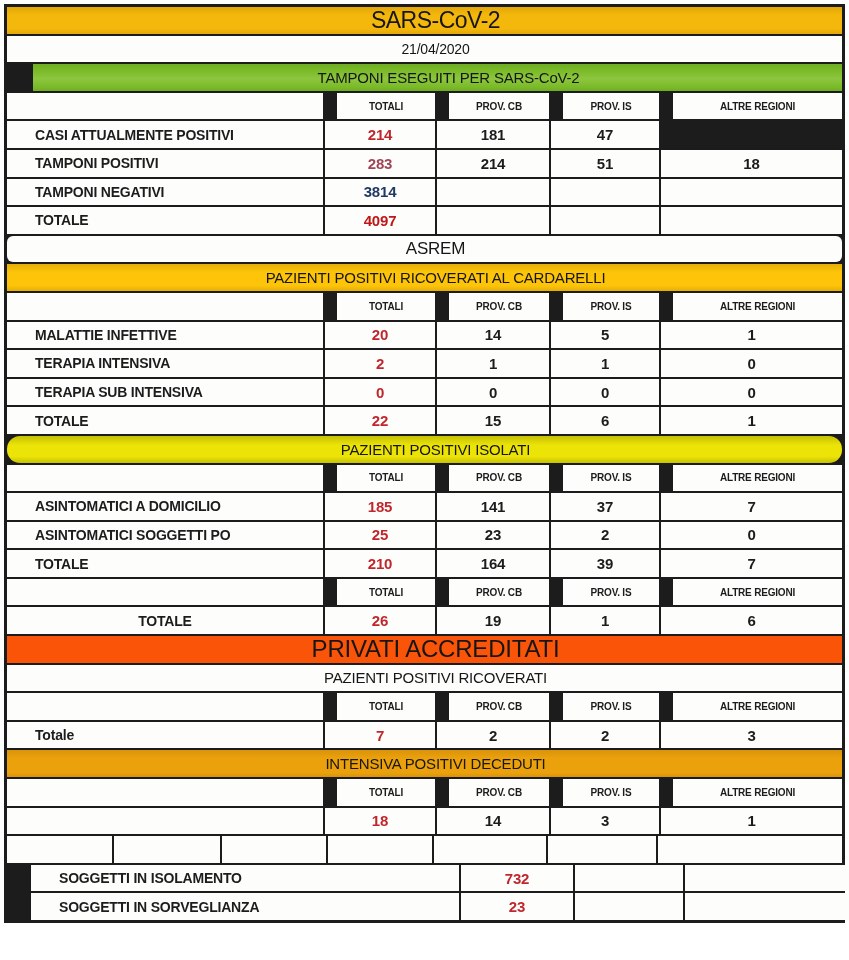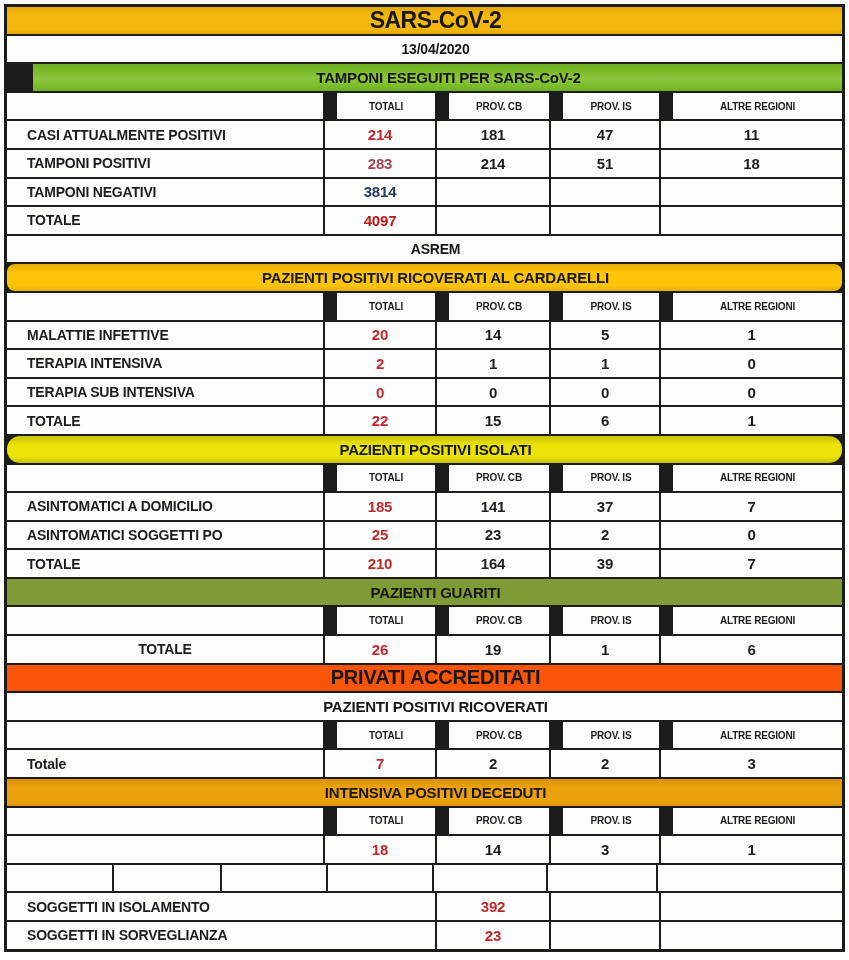--- a/index.html
+++ b/index.html
@@ -22,98 +22,97 @@
     display: grid;
     column-gap: 2px;
     height: 26.6px;
     margin-bottom: 2px;
   }
   .row:last-child { margin-bottom: 0; }
 
   
   .g5 { grid-template-columns: 316px 110px 112px 108px 181px; }
   .g7 { grid-template-columns: 105px 106px 104px 104px 112px 108px 184px; }
-  .gw { grid-template-columns: 428px 112px 108px 181px; }
+  .gw { grid-template-columns: 428px 112px 108px 181px; margin-left: 24px; }
 
   .cell {
     background: var(--cellbg, #fdfdfc);
     color: var(--ink, #1c1c1c);
     font-weight: bold;
     font-size: 14px;
     letter-spacing: -0.2px;
     display: flex;
     align-items: center;
     justify-content: center;
     white-space: nowrap;
     overflow: hidden;
   }
   .label-cell {
     justify-content: flex-start;
-    padding-left: 20px;
+    padding-left: 28px;
   }
   .label-center {
     justify-content: center;
     padding-left: 0;
   }
   .head { font-size: 10px; margin-left: 12px; }
   .val  { font-size: 15px; }
 
   
   .band {
     display: flex;
     align-items: center;
     justify-content: center;
-    font-weight: bold;
+    font-weight: normal;
     color: #161616;
     letter-spacing: -0.2px;
     white-space: nowrap;
     padding-left: 22px;
   }
   .band-gold       { background: linear-gradient(180deg, #e3a809, var(--gold) 30%, var(--gold) 80%, #e3a809); }
   .band-green      { background: linear-gradient(180deg, #6fae24, var(--green) 25%, #8cc63f 55%, var(--green) 85%, #6fae24); margin-left: 26px; }
-  .band-yellow     { background: linear-gradient(180deg, #e5ae06, var(--yellow) 30%, var(--yellow) 80%, #e5ae06); border-radius: 8px; }
+  .band-yellow     { background: linear-gradient(180deg, #e5ae06, var(--yellow) 30%, var(--yellow) 80%, #e5ae06); }
   .band-chartreuse { background: linear-gradient(180deg, #c6c106, var(--chartreuse) 35%, var(--chartreuse) 75%, #c6c106); border-radius: 13px; }
   .band-olive      { background: var(--olive); }
   .band-orangered  { background: var(--orangered); }
   .band-orange     { background: linear-gradient(180deg, #d8930a, var(--orange) 30%, var(--orange) 85%, #d8930a); }
   .band-white      { background: var(--cellbg, #fdfdfc); }
 
   .size-xl  { font-size: 23px; letter-spacing: -0.5px; }
-  .size-plg { font-size: 20px; }
-  .size-lg  { font-size: 14px; }
+  .size-plg { font-size: 24px; }
+  .size-lg  { font-size: 17px; border-radius: 6px; }
   .size-md  { font-size: 15px; }
   .size-sm  { font-size: 14px; }
 
   
   .c-red     { color: var(--red); }
   .c-maroon  { color: var(--maroon); }
   .c-navy    { color: var(--navy); }
   .c-darkred { color: var(--darkred); }
   .c-black   { color: var(--ink, #1c1c1c); }
 </style>
 </head>
 <body>
 
 <div class="sheet" id="sheet">
     <div class="row band band-gold size-xl">SARS-CoV-2</div>
-    <div class="row band band-white size-sm">13/04/2020</div>
+    <div class="row band band-white size-sm">21/04/2020</div>
     <div class="row band band-green size-md">TAMPONI ESEGUITI PER SARS-CoV-2</div>
     <div class="row g5">
       <div class="cell label-cell"></div>
       <div class="cell head">TOTALI</div>
       <div class="cell head">PROV. CB</div>
       <div class="cell head">PROV. IS</div>
       <div class="cell head">ALTRE REGIONI</div>
     </div>
     <div class="row g5">
       <div class="cell label-cell">CASI ATTUALMENTE POSITIVI</div>
       <div class="cell val c-red">214</div>
       <div class="cell val c-black">181</div>
       <div class="cell val c-black">47</div>
-      <div class="cell val c-black">11</div>
     </div>
     <div class="row g5">
       <div class="cell label-cell">TAMPONI POSITIVI</div>
       <div class="cell val c-maroon">283</div>
       <div class="cell val c-black">214</div>
       <div class="cell val c-black">51</div>
       <div class="cell val c-black">18</div>
     </div>
     <div class="row g5">
       <div class="cell label-cell">TAMPONI NEGATIVI</div>
@@ -188,21 +187,20 @@
       <div class="cell val c-black">2</div>
       <div class="cell val c-black">0</div>
     </div>
     <div class="row g5">
       <div class="cell label-cell">TOTALE</div>
       <div class="cell val c-red">210</div>
       <div class="cell val c-black">164</div>
       <div class="cell val c-black">39</div>
       <div class="cell val c-black">7</div>
     </div>
-    <div class="row band band-olive size-md">PAZIENTI GUARITI</div>
     <div class="row g5">
       <div class="cell label-cell"></div>
       <div class="cell head">TOTALI</div>
       <div class="cell head">PROV. CB</div>
       <div class="cell head">PROV. IS</div>
       <div class="cell head">ALTRE REGIONI</div>
     </div>
     <div class="row g5">
       <div class="cell label-cell label-center">TOTALE</div>
       <div class="cell val c-red">26</div>
@@ -245,21 +243,21 @@
       <div class="cell"></div>
       <div class="cell"></div>
       <div class="cell"></div>
       <div class="cell"></div>
       <div class="cell"></div>
       <div class="cell"></div>
       <div class="cell"></div>
     </div>
     <div class="row gw">
       <div class="cell label-cell">SOGGETTI IN ISOLAMENTO</div>
-      <div class="cell val c-red">392</div>
+      <div class="cell val c-red">732</div>
       <div class="cell val c-black"></div>
       <div class="cell val c-black"></div>
     </div>
     <div class="row gw">
       <div class="cell label-cell">SOGGETTI IN SORVEGLIANZA</div>
       <div class="cell val c-red">23</div>
       <div class="cell val c-black"></div>
       <div class="cell val c-black"></div>
     </div>
   </div>

